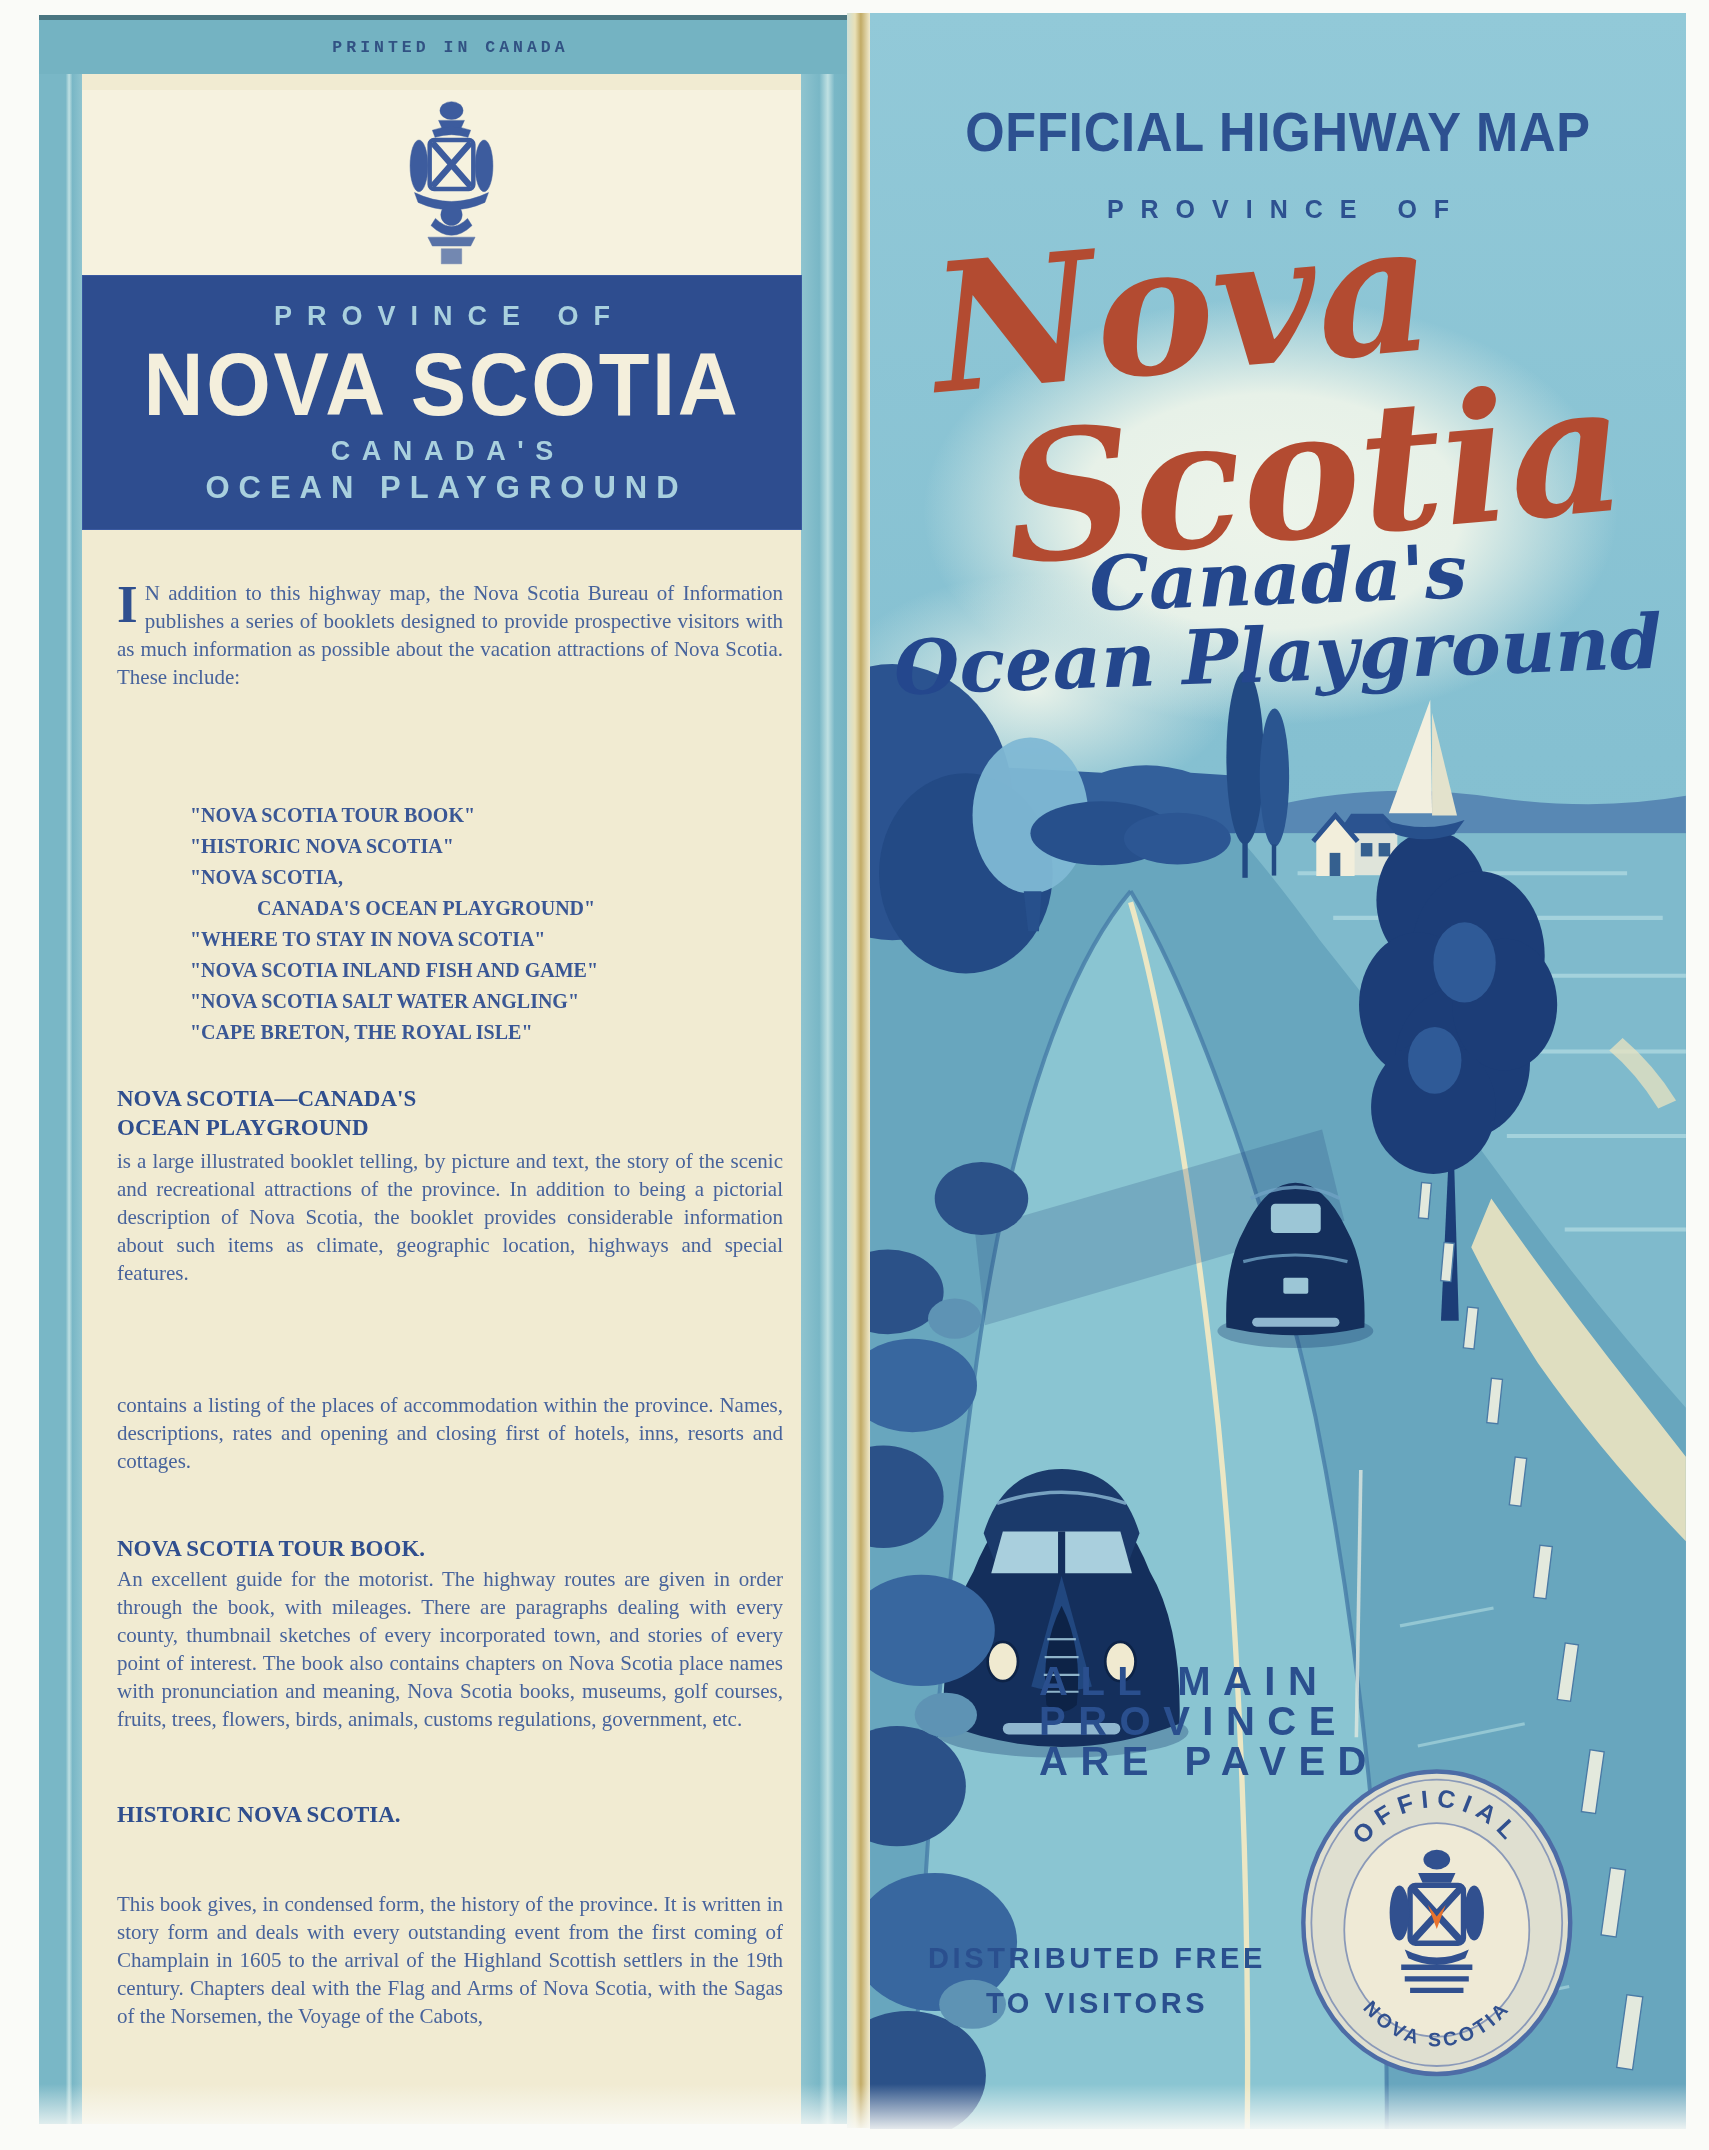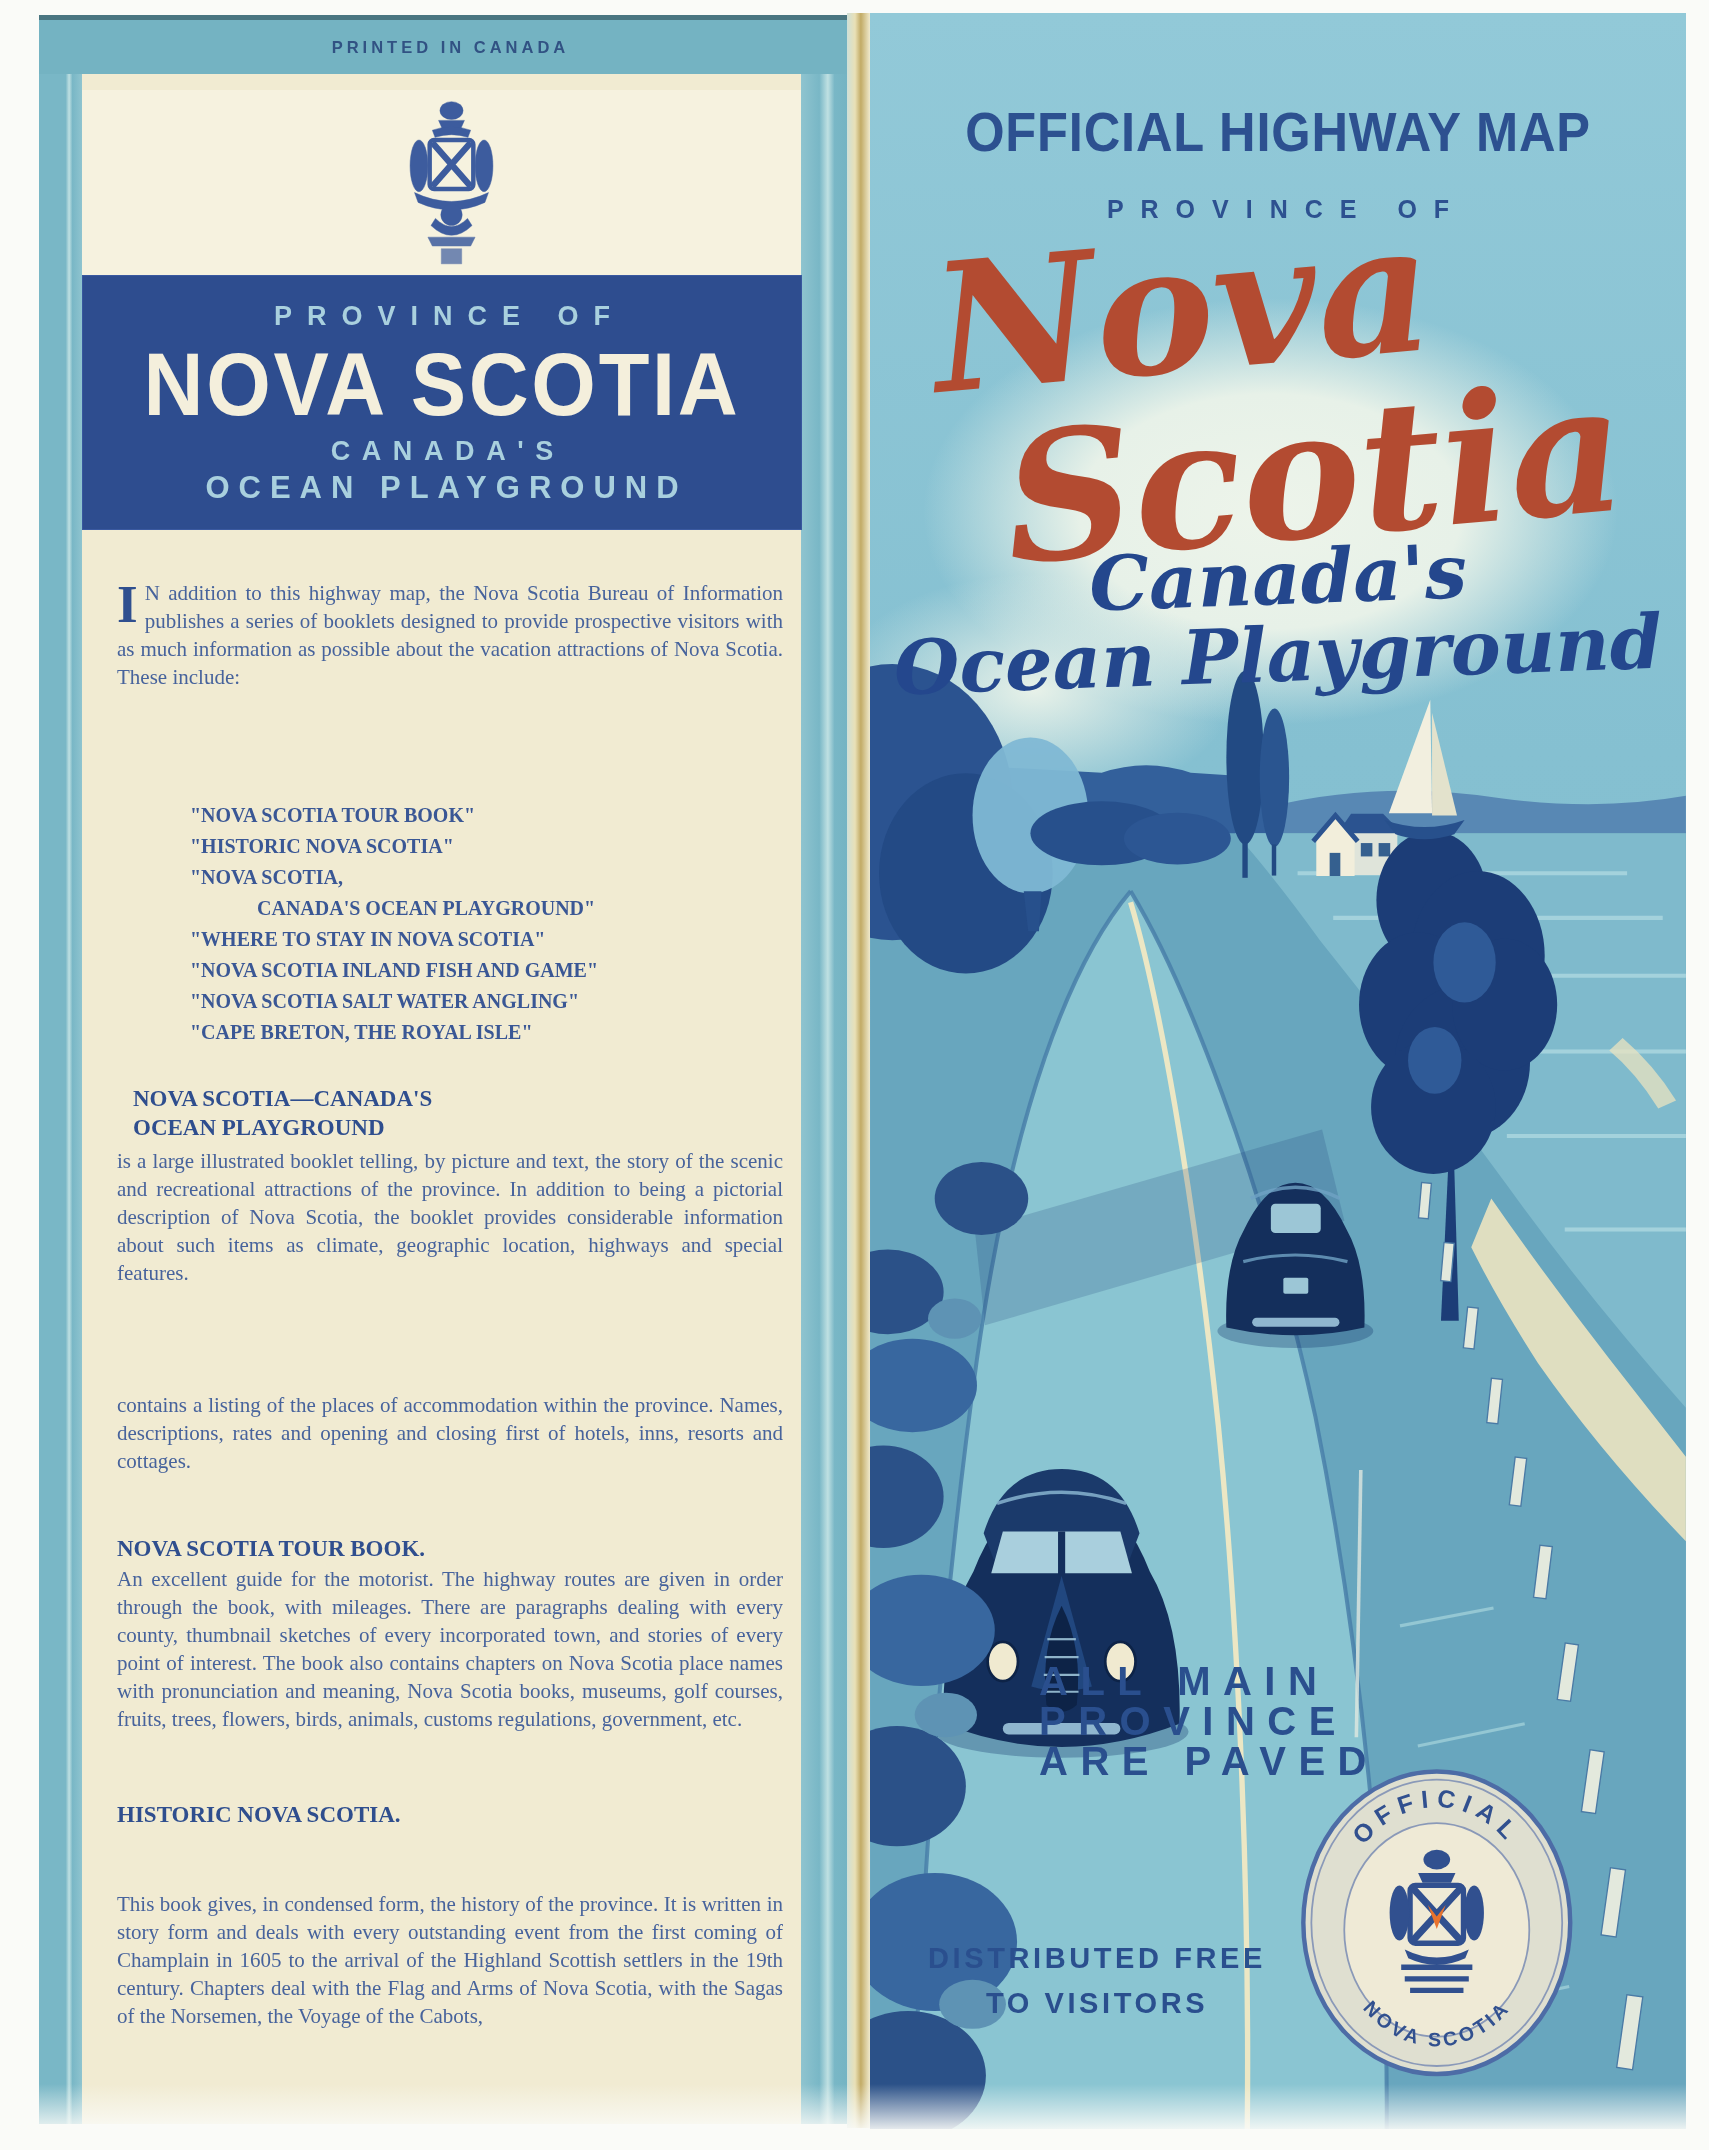--- a/index.html
+++ b/index.html
@@ -4,21 +4,21 @@
 <style>
   html,body{margin:0;padding:0;background:#fafbf8;}
   .page{position:relative;width:1710px;height:2151px;background:#fafbf8;overflow:hidden;
         font-family:"Liberation Serif",serif;}
   .abs{position:absolute;}
 
   
   .top-band{left:39px;top:15px;width:823px;height:59px;background:#74b3c2;
             border-top:5.3px solid rgba(52,86,94,.65);box-sizing:border-box;
             display:flex;align-items:center;justify-content:center;}
-  .top-band-text{font-family:Liberation Sans, sans-serif;font-weight:bold;font-size:16.5px;
+  .top-band-text{font-family:Liberation Mono, monospace;font-weight:bold;font-size:16.5px;
                  letter-spacing:4px;color:#2c4a7e;opacity:.92;}
   .left-panel{left:39px;top:74px;width:823px;height:2050px;background:#f1ebd2;overflow:hidden;}
   .stripe-l{left:0;top:0;width:43px;height:2050px;
             background:linear-gradient(90deg,#79b7c6 0%,#79b7c6 62%,#bfe0e2 70%,#79b7c6 78%,#8fc4cf 100%);}
   .stripe-r{left:762px;top:0;width:61px;height:2050px;
             background:linear-gradient(90deg,#8fc4cf 0%,#79b7c6 30%,#bfe0e2 44%,#79b7c6 55%,#6fb0c0 100%);}
   .crest-backing{left:43px;top:16px;width:720px;height:253px;background:#f6f2df;}
   .banner{left:43px;top:201px;width:720px;height:255px;background:#2e4d8f;
           box-shadow:0 0 0 0.9px #3a59a0 inset;display:flex;flex-direction:column;align-items:center;}
   .banner-kicker{margin-top:26px;font-family:"Liberation Sans",sans-serif;font-weight:bold;
@@ -116,21 +116,21 @@
       <div>"NOVA SCOTIA TOUR BOOK"</div>
       <div>"HISTORIC NOVA SCOTIA"</div>
       <div>"NOVA SCOTIA,</div>
       <div class="l2">CANADA'S OCEAN PLAYGROUND"</div>
       <div>"WHERE TO STAY IN NOVA SCOTIA"</div>
       <div>"NOVA SCOTIA INLAND FISH AND GAME"</div>
       <div>"NOVA SCOTIA SALT WATER ANGLING"</div>
       <div>"CAPE BRETON, THE ROYAL ISLE"</div>
     </div>
 
-    <div class="abs sec-head" style="top:1011px;margin-left:16px;">
+    <div class="abs sec-head" style="top:1011px;">
       <div>NOVA SCOTIA—CANADA'S</div>
       <div>OCEAN PLAYGROUND</div>
     </div>
     <div class="abs sec-body" style="top:1073px;">is a large illustrated booklet telling, by picture and text, the story of the scenic and recreational attractions of the province. In addition to being a pictorial description of Nova Scotia, the booklet provides considerable information about such items as climate, geographic location, highways and special features.</div>
 
     <div class="abs sec-body" style="top:1317px;">contains a listing of the places of accommodation within the province. Names, descriptions, rates and opening and closing first of hotels, inns, resorts and cottages.</div>
 
     <div class="abs sec-head" style="top:1461px;">NOVA SCOTIA TOUR BOOK.</div>
     <div class="abs sec-body" style="top:1491px;">An excellent guide for the motorist. The highway routes are given in order through the book, with mileages. There are paragraphs dealing with every county, thumbnail sketches of every incorporated town, and stories of every point of interest. The book also contains chapters on Nova Scotia place names with pronunciation and meaning, Nova Scotia books, museums, golf courses, fruits, trees, flowers, birds, animals, customs regulations, government, etc.</div>
 

